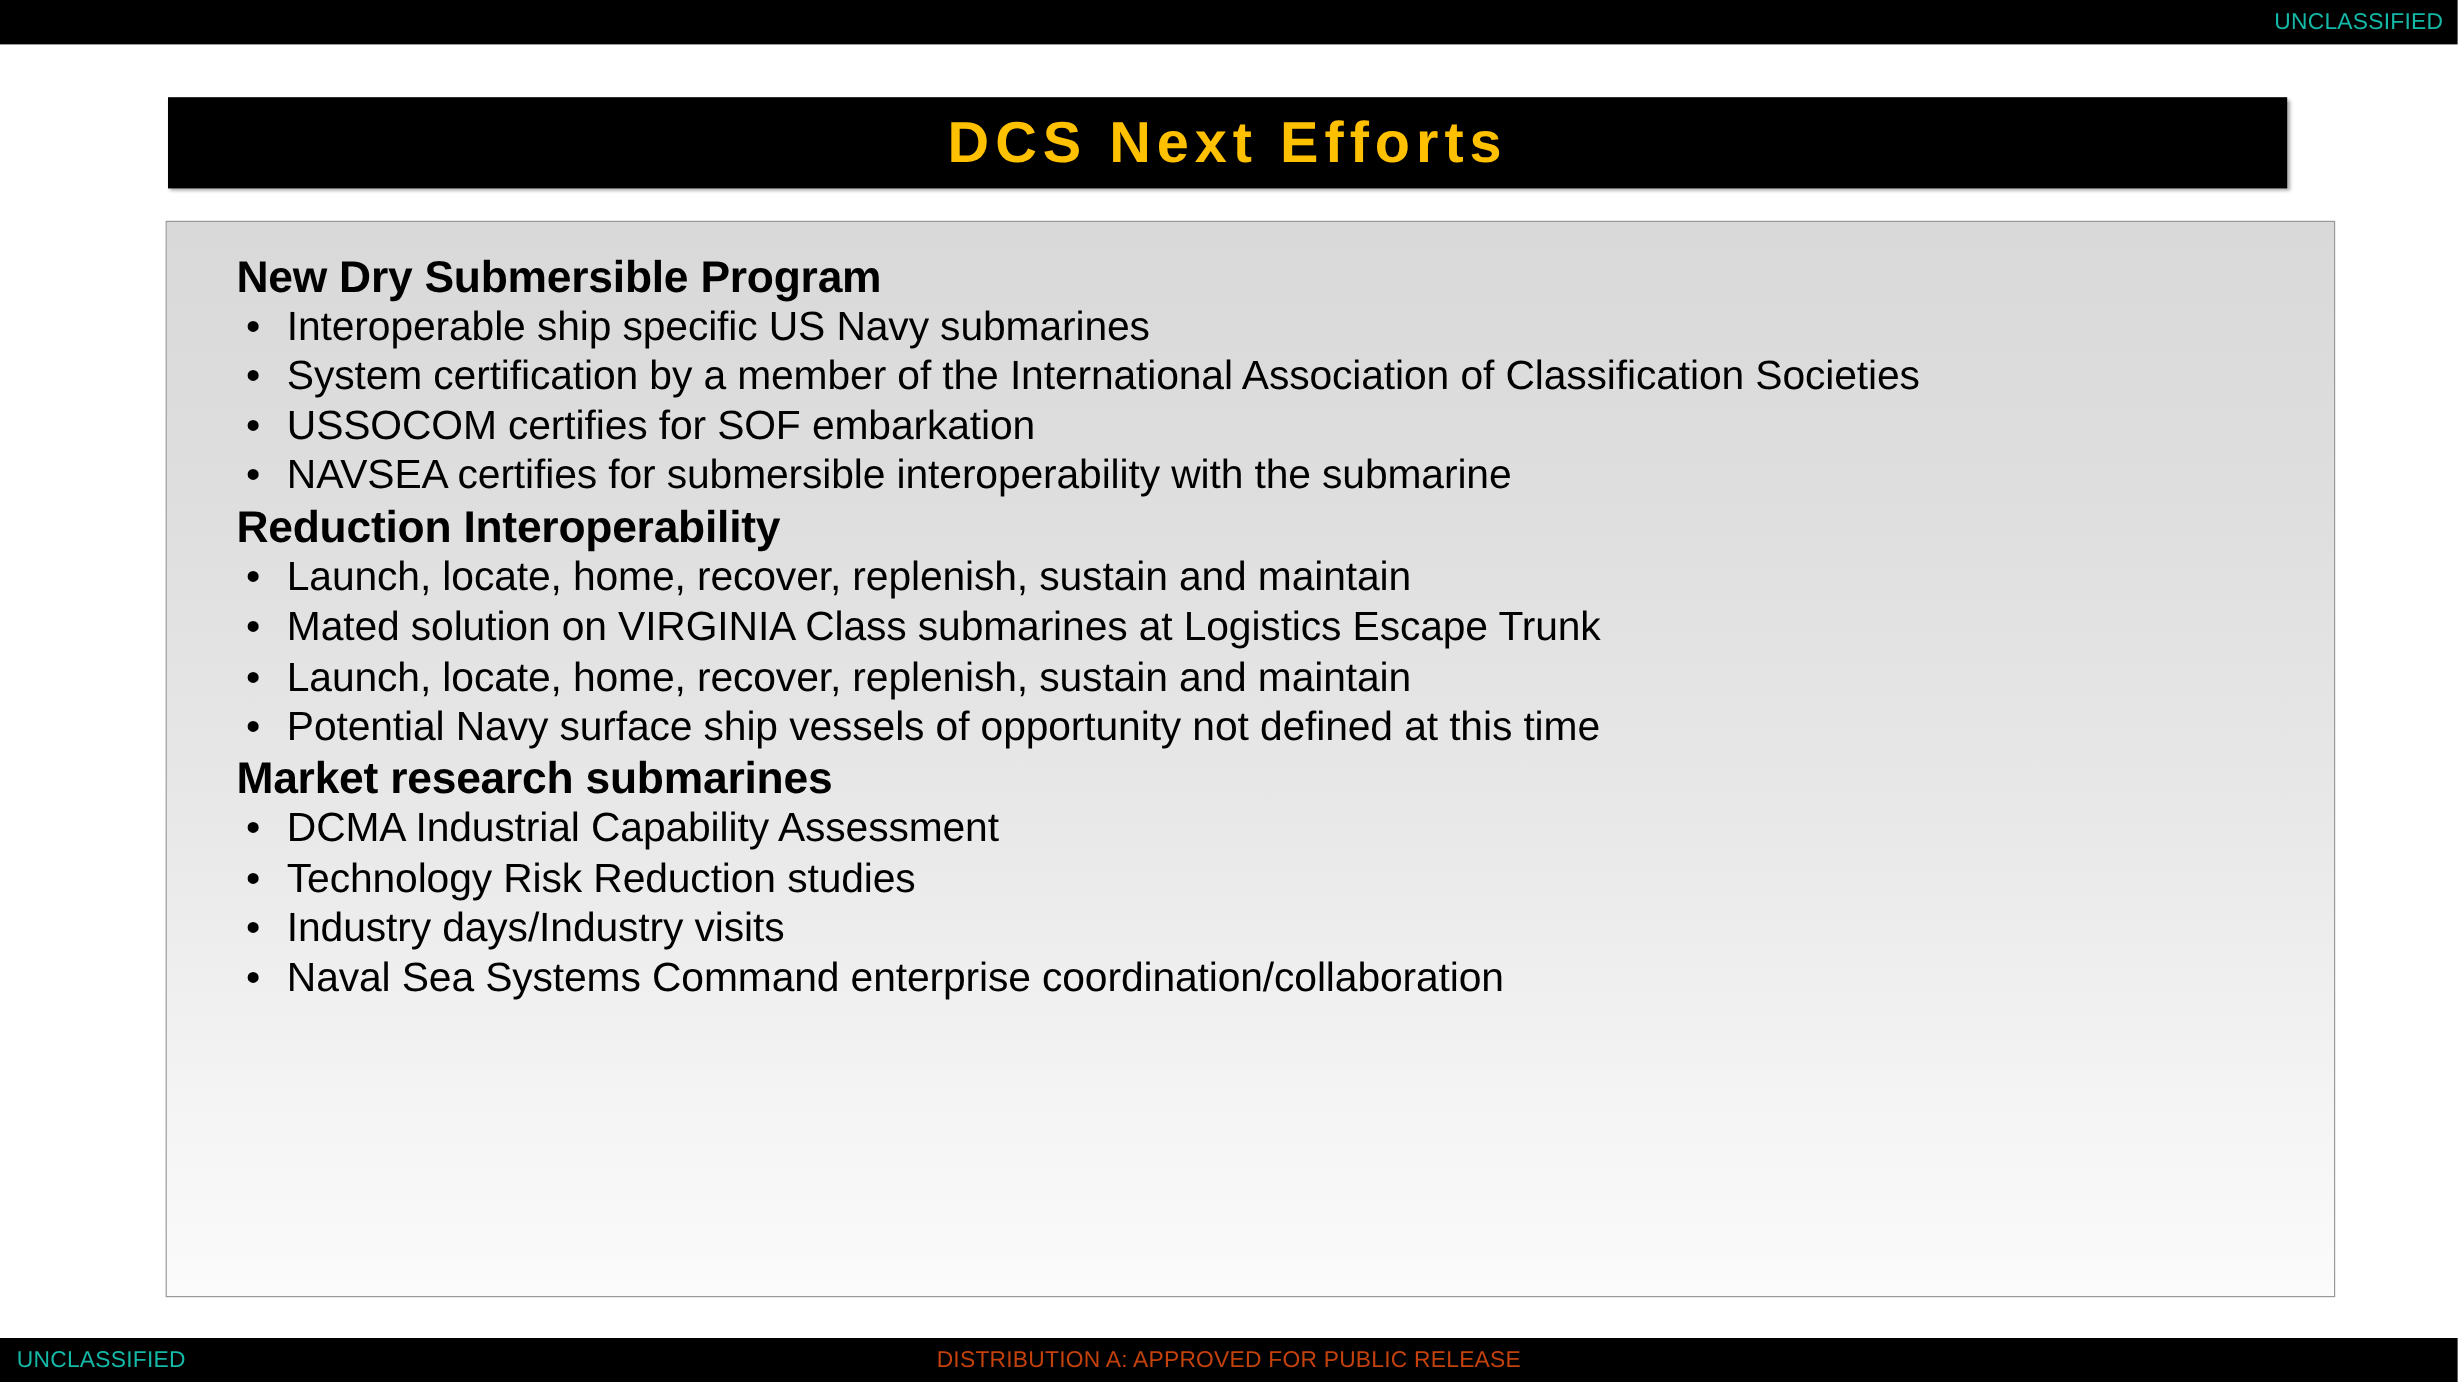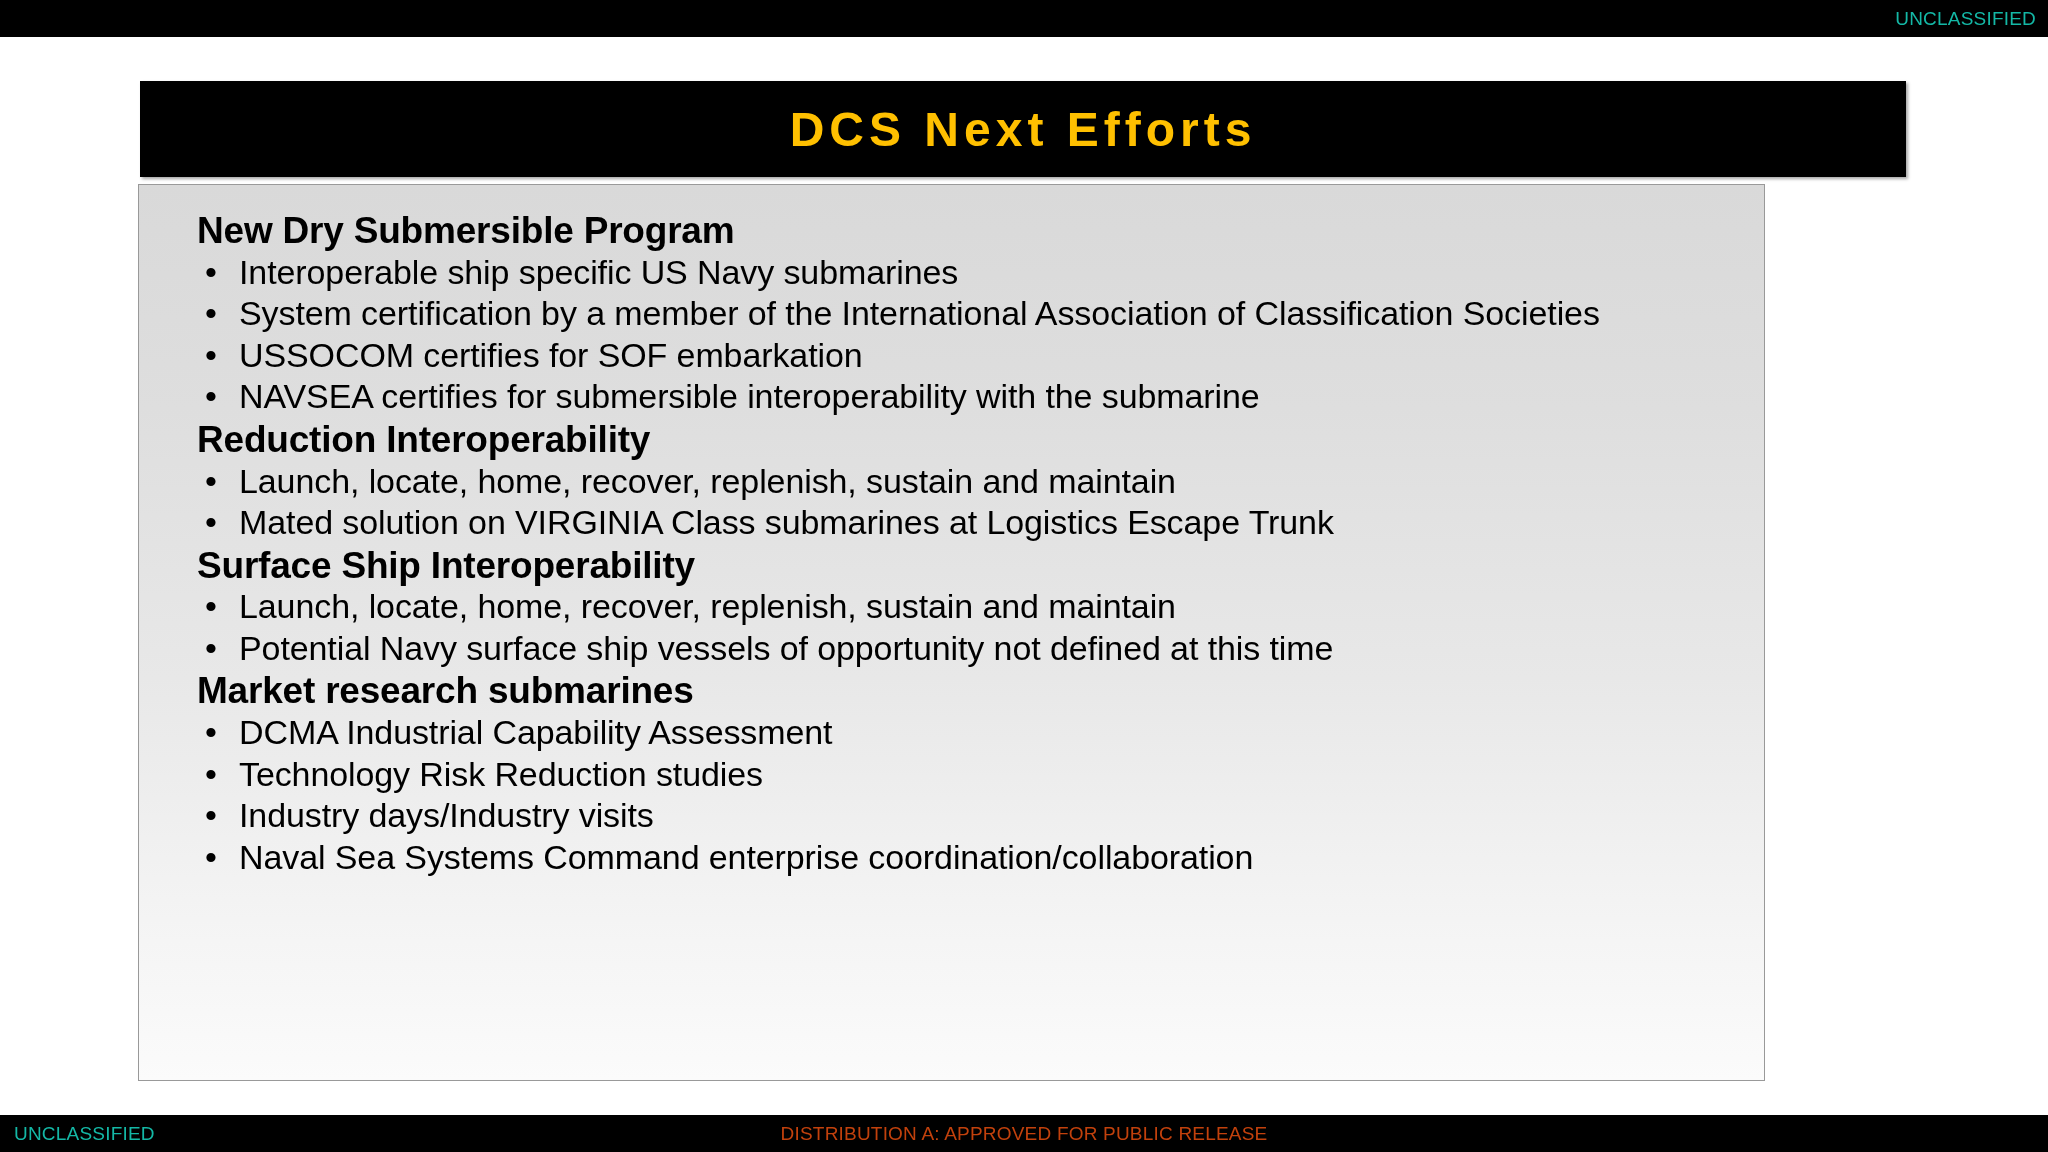--- a/index.html
+++ b/index.html
@@ -56,42 +56,42 @@
     letter-spacing: 0.2px;
     pointer-events: none;
   }
 
   
   .title-bar {
     position: absolute;
     left: 140px;
     top: 81px;
     width: 1766px;
-    height: 96px;
+    height: 76px;
     background: #000000;
     display: flex;
     align-items: center;
     justify-content: center;
     box-shadow: 2px 2px 3px rgba(0,0,0,0.35);
   }
   .title-text {
     color: #ffc000;
     font-size: 48px;
     font-weight: bold;
     letter-spacing: 5px;
     white-space: nowrap;
     font-family: "Liberation Sans", sans-serif;
   }
 
   
   .content-panel {
     position: absolute;
     left: 138px;
     top: 184px;
-    width: 1627px;
+    width: 1808px;
     height: 897px;
     box-sizing: border-box;
     border: 1px solid #999999;
     background: linear-gradient(to bottom, #d9d9d9 0%, #dedede 25%, #e8e8e8 55%, #f4f4f4 82%, #fbfbfb 100%);
     padding: 26px 30px 10px 58px;
     overflow: hidden;
   }
 
   .section-heading {
     font-size: 37px;
@@ -173,21 +173,20 @@
         <span class="bullet-text">Launch, locate, home, recover, replenish, sustain and maintain</span>
       </li>
       <li class="bullet-item">
         <span class="bullet-dot">•</span>
         <span class="bullet-text">Mated solution on VIRGINIA Class submarines at Logistics Escape Trunk</span>
       </li>
     </ul>
   </div>
 
   <div>
-    <div class="section-heading">Surface Ship Interoperability</div>
     <ul class="bullet-list">
       <li class="bullet-item">
         <span class="bullet-dot">•</span>
         <span class="bullet-text">Launch, locate, home, recover, replenish, sustain and maintain</span>
       </li>
       <li class="bullet-item">
         <span class="bullet-dot">•</span>
         <span class="bullet-text">Potential Navy surface ship vessels of opportunity not defined at this time</span>
       </li>
     </ul>

